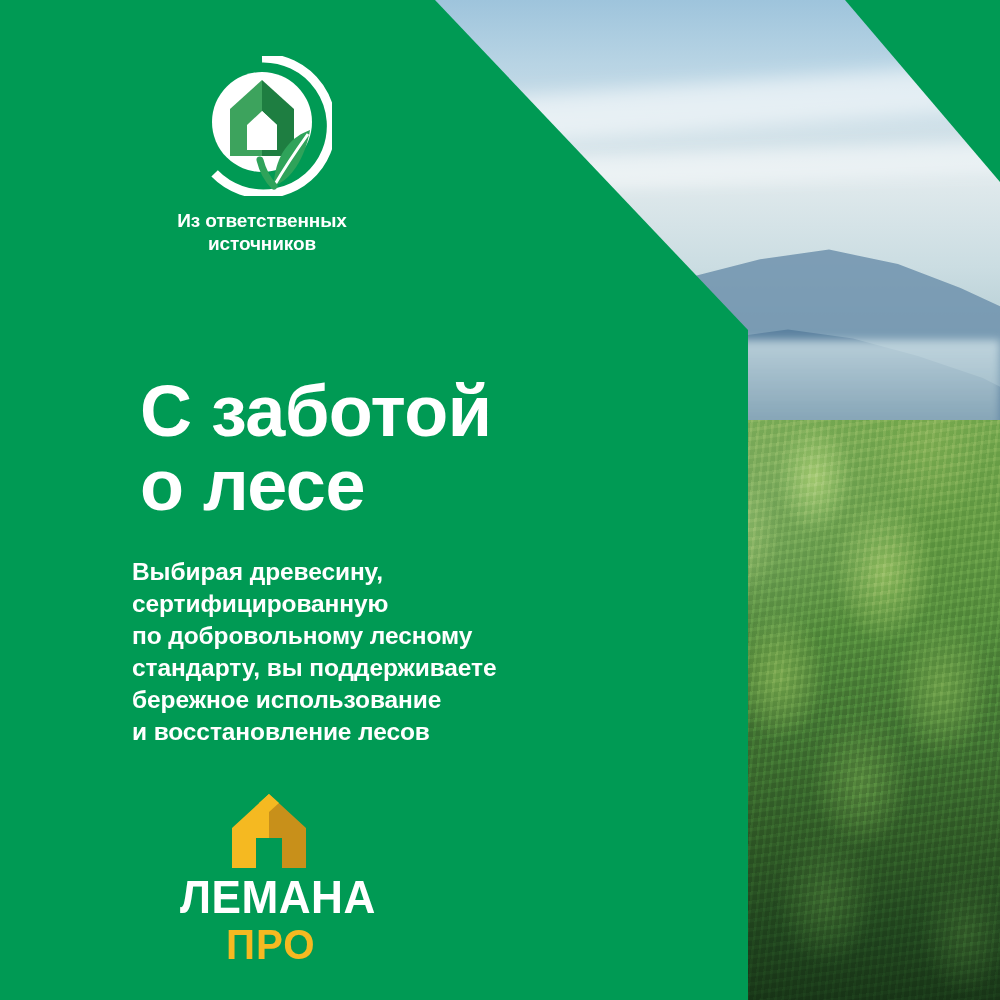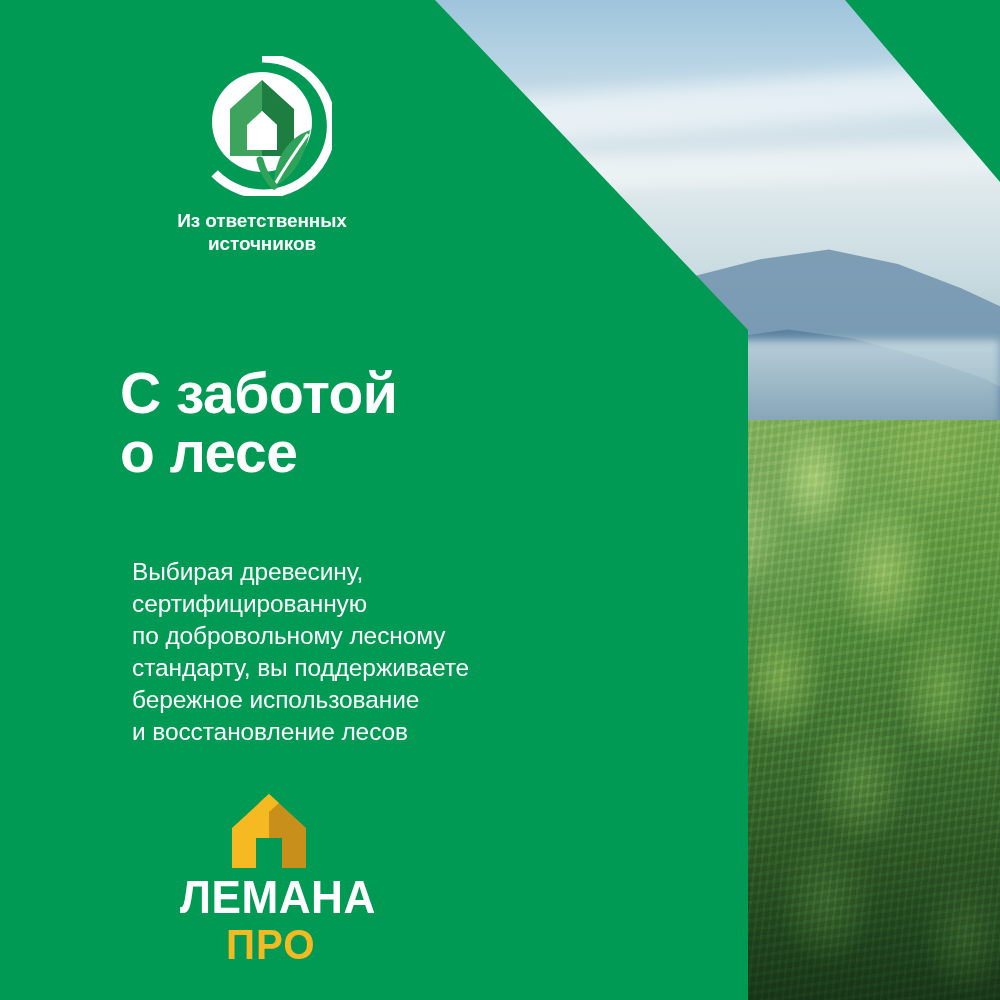--- a/index.html
+++ b/index.html
@@ -190,38 +190,38 @@
     font-size: 19px;
     font-weight: bold;
     line-height: 1.23;
     letter-spacing: -0.1px;
     white-space: pre-line;
   }
 
   
   .headline {
     position: absolute;
-    left: 120px;
+    left: 140px;
     top: 326px;
     color: #ffffff;
-    font-size: 57px;
+    font-size: 72px;
     font-weight: bold;
     line-height: 1.03;
     letter-spacing: -0.5px;
     white-space: pre-line;
   }
 
   
   .body-copy {
     position: absolute;
     left: 132px;
     top: 531px;
     color: #ffffff;
     font-size: 24.5px;
-    font-weight: normal;
+    font-weight: bold;
     line-height: 1.31;
     letter-spacing: -0.1px;
     white-space: pre-line;
   }
 
   
   .brand {
     position: absolute;
     left: 132px;
     top: 792px;

